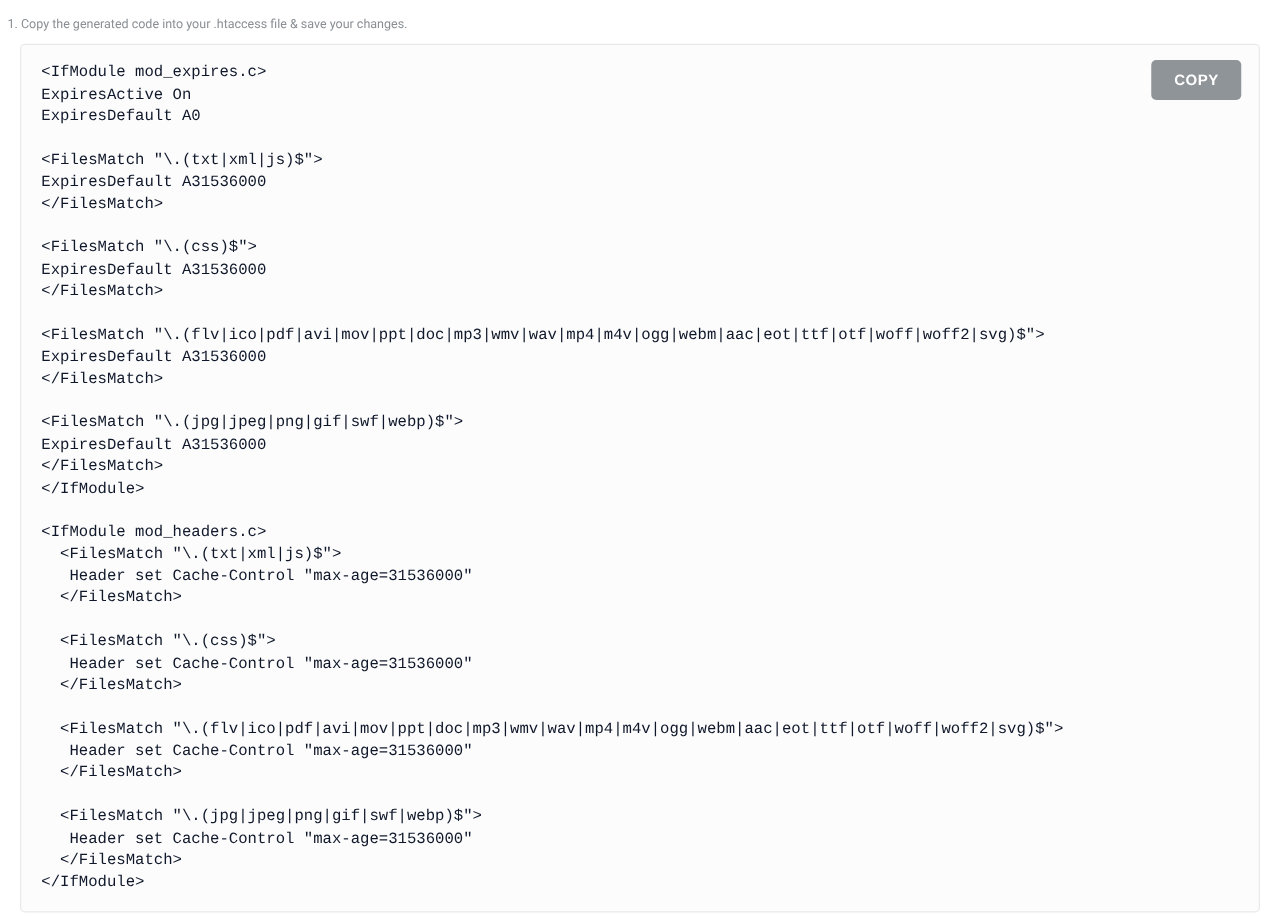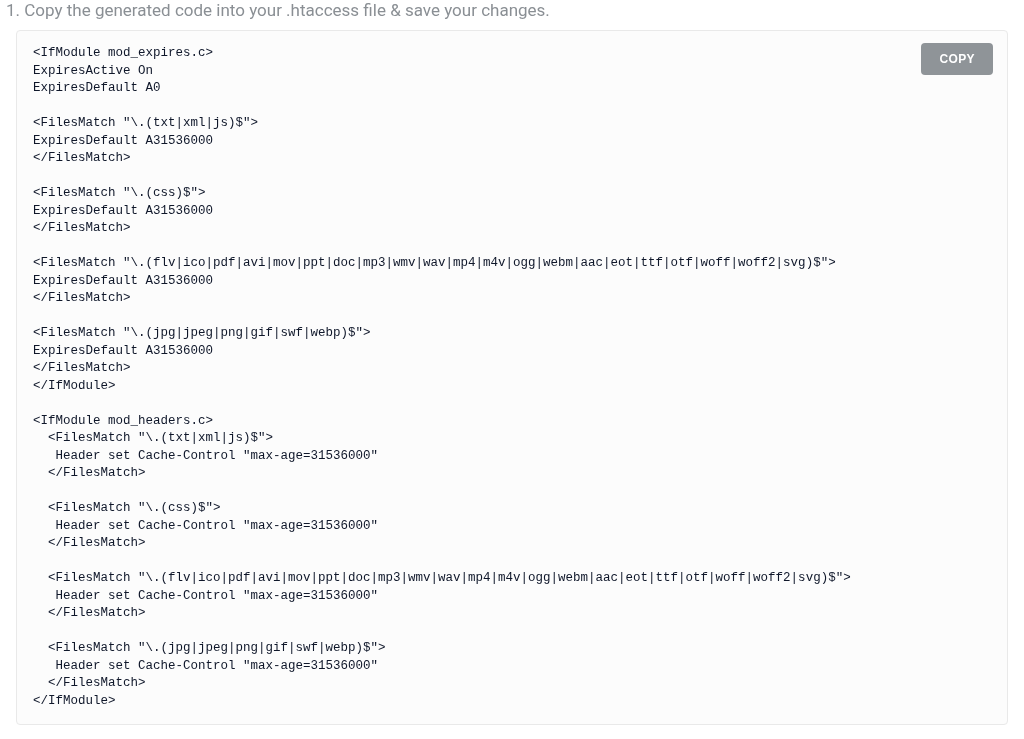--- a/index.html
+++ b/index.html
@@ -5,22 +5,22 @@
     * { box-sizing: border-box; margin: 0; padding: 0; }
     body {
       font-family: -apple-system, BlinkMacSystemFont, "Segoe UI", Roboto, Helvetica, Arial, sans-serif;
       background: #ffffff;
       color: #333;
       padding: 0;
       width: 1024px;
     }
     .instruction {
       color: #8a8f94;
-      font-size: 17px;
-      padding: 0 0 10px 6px;
+      font-size: 10px;
+      padding: 14px 0 10px 6px;
     }
     .code-card {
       position: relative;
       margin: 0 16px 10px 16px;
       background: #fcfcfc;
       border: 1px solid #e9e9e9;
       border-radius: 4px;
       padding: 14px 16px 14px 16px;
     }
     .copy-btn {

